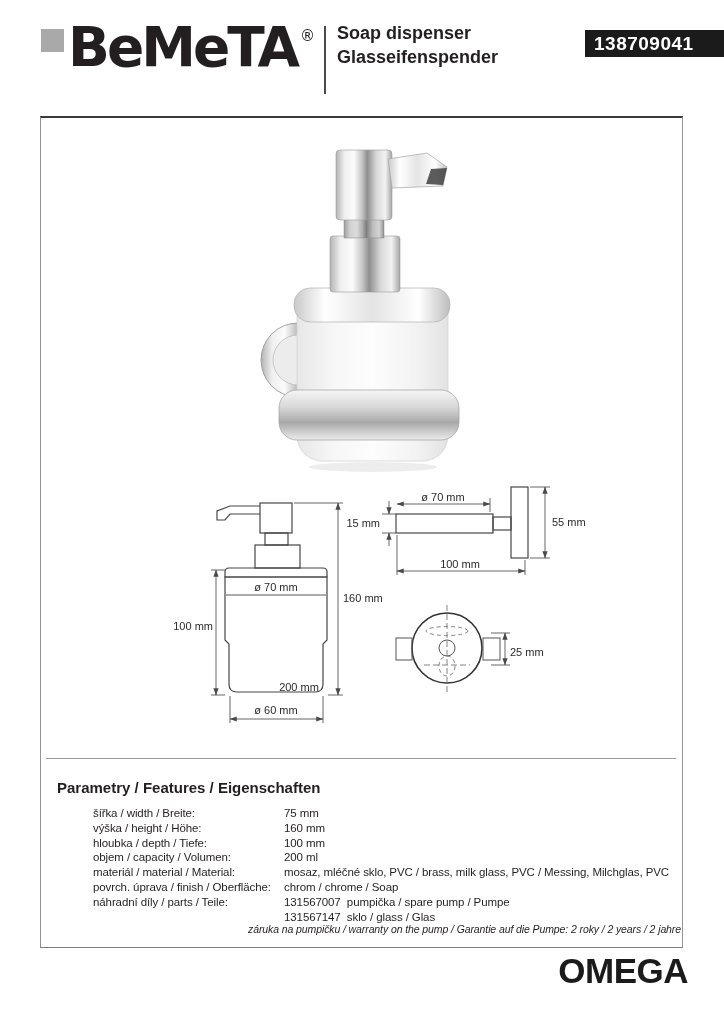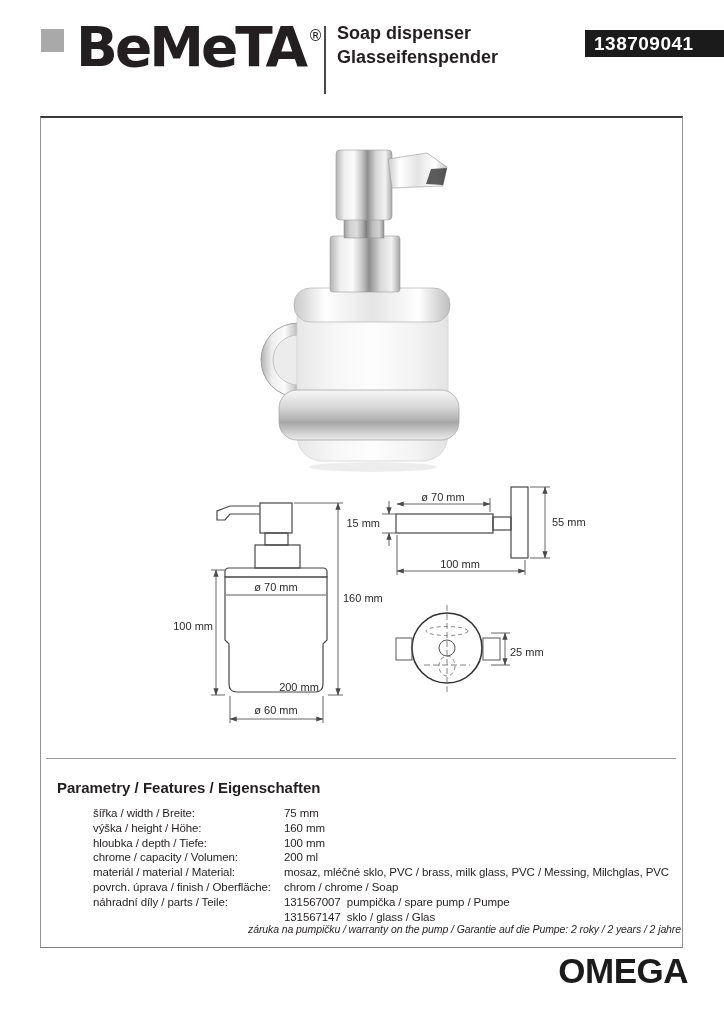--- a/index.html
+++ b/index.html
@@ -3,21 +3,21 @@
 <meta charset="utf-8">
 <style>
   html,body{margin:0;padding:0;background:#fff;}
   .page{position:relative;width:724px;height:1024px;background:#ffffff;overflow:hidden;
         font-family:"Liberation Sans",sans-serif;color:#231f20;}
   .abs{position:absolute;}
   
   .logo{left:41px;top:20px;display:flex;align-items:flex-start;}
   .logo-square{width:23px;height:23px;background:#a9a9a9;margin-top:9px;}
   .logo-text{font-family:"DejaVu Sans",sans-serif;font-weight:bold;font-size:55px;
-             line-height:55px;letter-spacing:-3px;margin-left:12px;color:#231f20;}
+             line-height:55px;letter-spacing:-3px;margin-left:4px;color:#231f20;}
   .logo-reg{font-family:"DejaVu Sans",sans-serif;font-size:15px;margin-top:7px;margin-left:3px;}
   .header-divider{left:324px;top:26px;width:2px;height:68px;background:#4a4a4a;}
   .titles{left:337px;top:21px;font-weight:bold;font-size:18px;line-height:24px;}
   .code-badge{left:585px;top:30px;width:162px;height:27px;background:#1b1b1b;color:#ffffff;
               font-weight:bold;font-size:19px;line-height:27px;padding-left:9px;box-sizing:border-box;
               letter-spacing:0.5px;}
   
   .content-box{left:40px;top:116px;width:643px;height:832px;background:#fff;
                border-top:2px solid #3a3a3a;border-left:1px solid #949494;
                border-right:1px solid #949494;border-bottom:1px solid #7d7d7d;box-sizing:border-box;}
@@ -185,21 +185,21 @@
     </div>
     <div class="spec-row">
       <div class="spec-label">výška / height / Höhe:</div>
       <div class="spec-value">160 mm</div>
     </div>
     <div class="spec-row">
       <div class="spec-label">hloubka / depth / Tiefe:</div>
       <div class="spec-value">100 mm</div>
     </div>
     <div class="spec-row">
-      <div class="spec-label">chrome / capacity / Volumen:</div>
+      <div class="spec-label">objem / capacity / Volumen:</div>
       <div class="spec-value">200 ml</div>
     </div>
     <div class="spec-row">
       <div class="spec-label">materiál / material / Material:</div>
       <div class="spec-value">mosaz, mléčné sklo, PVC / brass, milk glass, PVC / Messing, Milchglas, PVC</div>
     </div>
     <div class="spec-row">
       <div class="spec-label">povrch. úprava / finish / Oberfläche:</div>
       <div class="spec-value">chrom / chrome / Soap</div>
     </div>

